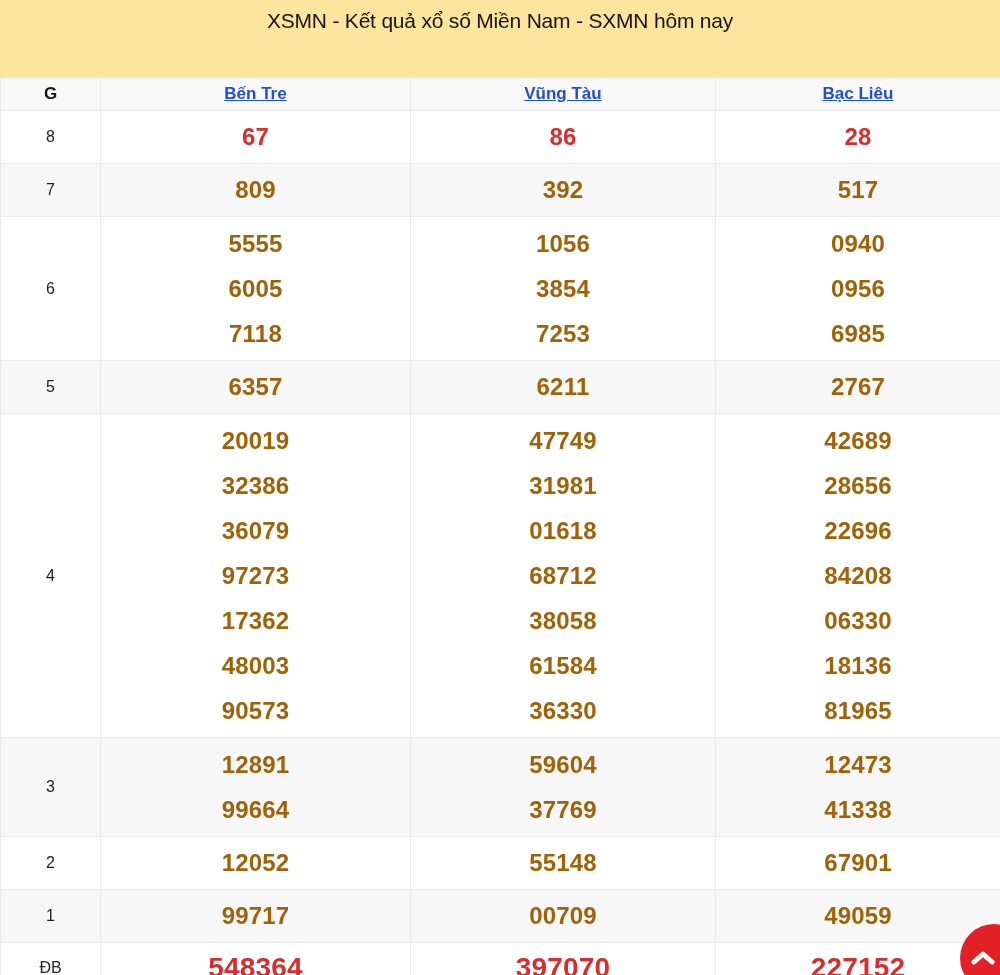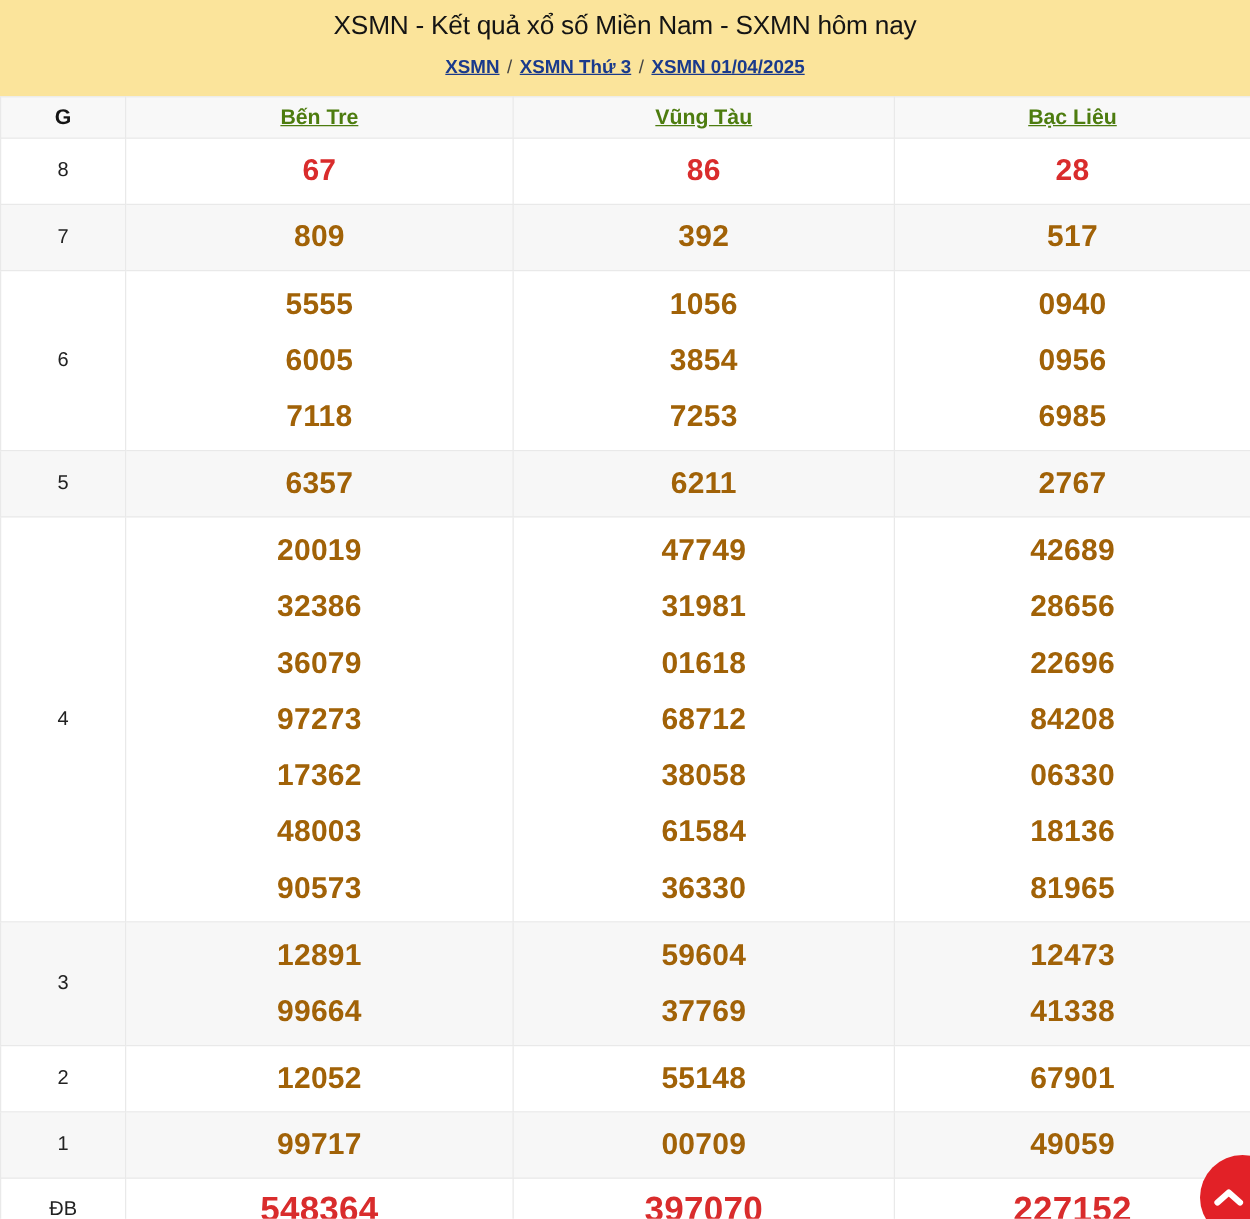--- a/index.html
+++ b/index.html
@@ -56,21 +56,21 @@
     vertical-align: middle;
   }
   thead th {
     background: #f8f8f8;
     height: 33px;
     font-size: 17px;
     font-weight: bold;
     color: #141414;
   }
   thead th a {
-    color: #4d7c0f;
+    color: #1d4ed8;
     text-decoration: underline;
     cursor: pointer;
   }
   tbody td { background: #ffffff; }
   tbody tr.striped td { background: #f7f7f7; }
   td.g-cell {
     font-size: 16px;
     font-weight: normal;
     color: #222;
   }
@@ -105,23 +105,20 @@
     justify-content: flex-start;
     padding-left: 11px;
   }
   .scroll-top svg { display: block; }
 </style>
 </head>
 <body>
 
 <header class="page-header">
   <div class="page-title">XSMN - Kết quả xổ số Miền Nam - SXMN hôm nay</div>
-  <nav class="breadcrumb">
-    <a>XSMN</a><span class="sep">/</span><a>XSMN Thứ 3</a><span class="sep">/</span><a>XSMN 01/04/2025</a>
-  </nav>
 </header>
 
 <table class="results">
   <colgroup>
       <col class="c-g">
       <col class="c-1">
       <col class="c-2">
       <col class="c-3">
     </colgroup>
   <thead>

